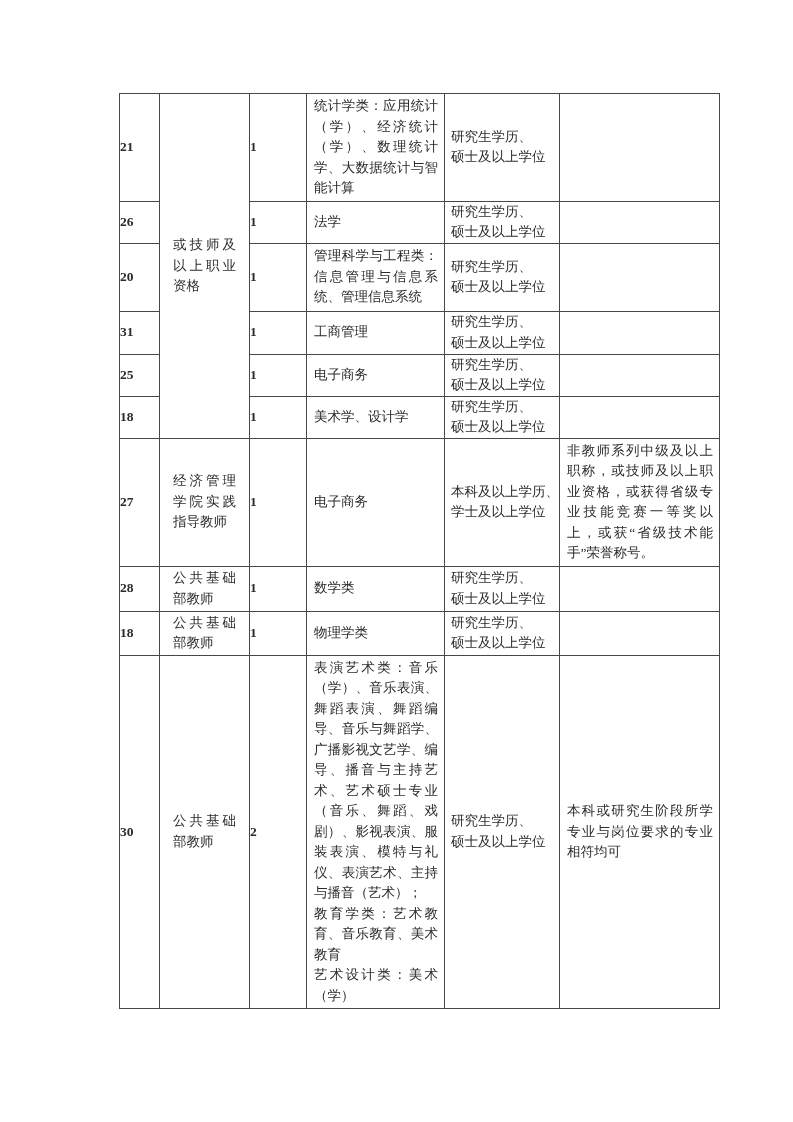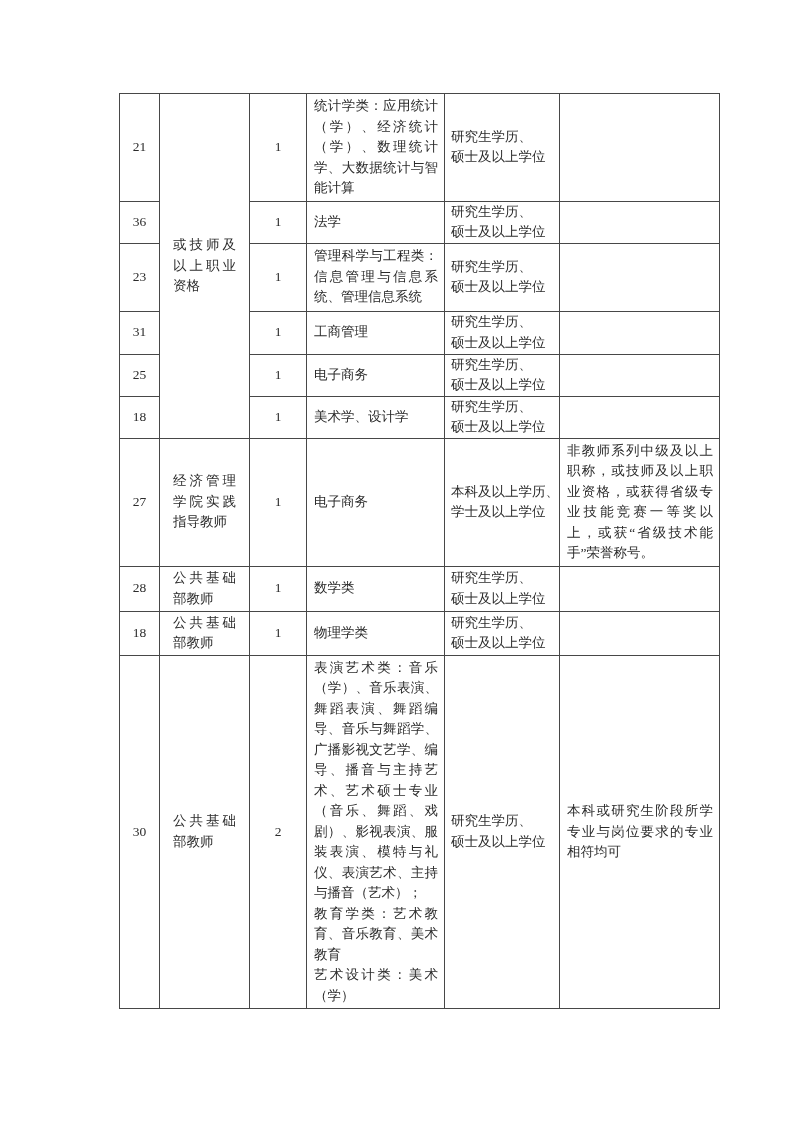--- a/index.html
+++ b/index.html
@@ -28,22 +28,23 @@
     line-height: 20.5px;
     color: #2b2b2b;
   }
   table.recruit td {
     border: 1.5px solid #474747;
     vertical-align: middle;
     overflow: hidden;
     box-sizing: border-box;
   }
   td.c-num, td.c-cnt {
-    text-align: center;
+    text-align: left;
     padding: 0;
+    font-weight: bold;
   }
   td.c-pos {
     text-align: justify;
     text-justify: inter-character;
     padding: 0 13px;
   }
   td.c-major {
     text-align: justify;
     text-justify: inter-character;
     padding: 2px 6px 2px 7px;
@@ -79,29 +80,29 @@
       <tr style="height:107px">
         <td class="c-num">21</td>
         <td class="c-pos" rowspan="6">或技师及以上职业资格</td>
         <td class="c-cnt">1</td>
         <td class="c-major">统计学类：应用统计（学）、经济统计（学）、数理统计学、大数据统计与智能计算</td>
         <td class="c-edu">研究生学历、
 硕士及以上学位</td>
         <td class="c-other"></td>
       </tr>
       <tr style="height:42px">
-        <td class="c-num">36</td>
+        <td class="c-num">26</td>
         <td class="c-cnt">1</td>
         <td class="c-major">法学</td>
         <td class="c-edu">研究生学历、
 硕士及以上学位</td>
         <td class="c-other"></td>
       </tr>
       <tr style="height:68px">
-        <td class="c-num">23</td>
+        <td class="c-num">20</td>
         <td class="c-cnt">1</td>
         <td class="c-major">管理科学与工程类：信息管理与信息系统、管理信息系统</td>
         <td class="c-edu">研究生学历、
 硕士及以上学位</td>
         <td class="c-other"></td>
       </tr>
       <tr style="height:43px">
         <td class="c-num">31</td>
         <td class="c-cnt">1</td>
         <td class="c-major">工商管理</td>

